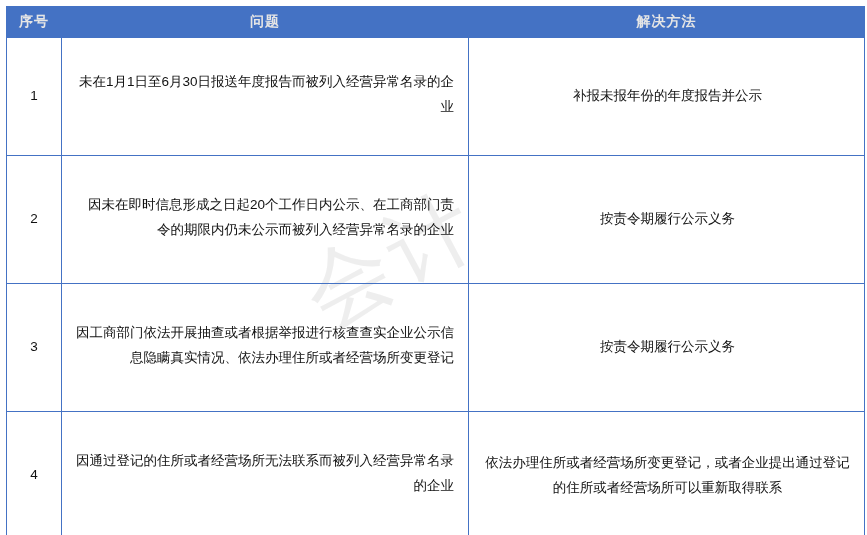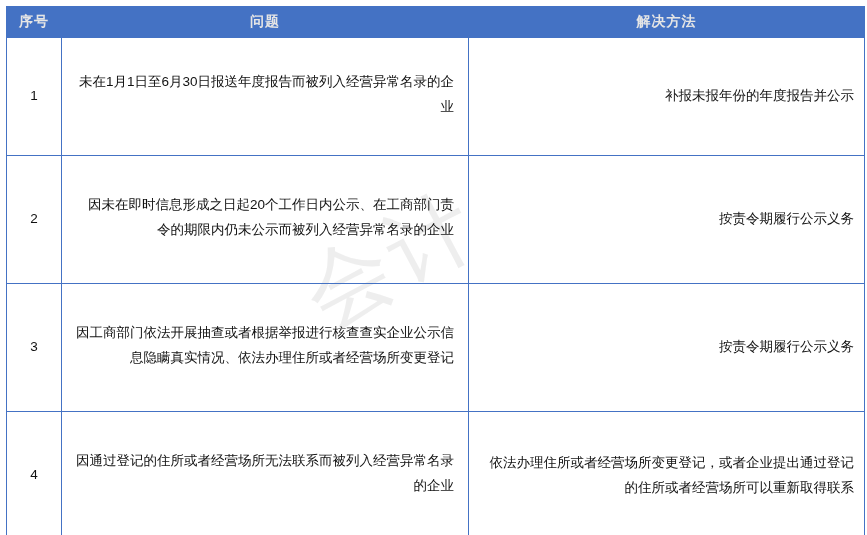--- a/index.html
+++ b/index.html
@@ -70,21 +70,21 @@
     text-align: center;
     font-size: 13.5px;
     color: #111111;
   }
   td.cell-q {
     padding: 4px 14px 8px 14px;
     text-align: right;
   }
   td.cell-a {
     padding: 8px 10px 8px 12px;
-    text-align: right;
+    text-align: center;
   }
   tbody tr { height: 124px; }
   tbody tr:nth-child(1) { height: 118px; }
   tbody tr:nth-child(2) { height: 128px; }
   tbody tr:nth-child(3) { height: 128px; }
   tbody tr:nth-child(4) { height: 128px; }
 </style>
 </head>
 <body>
 

